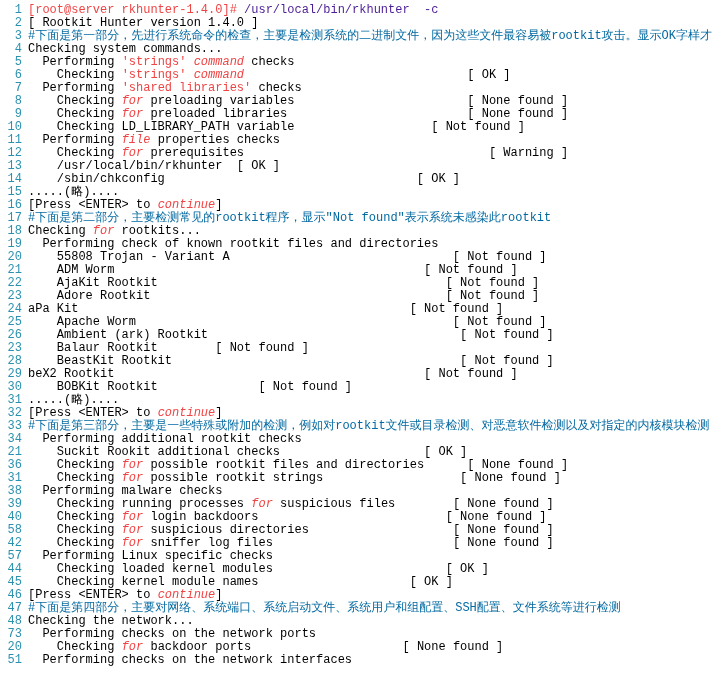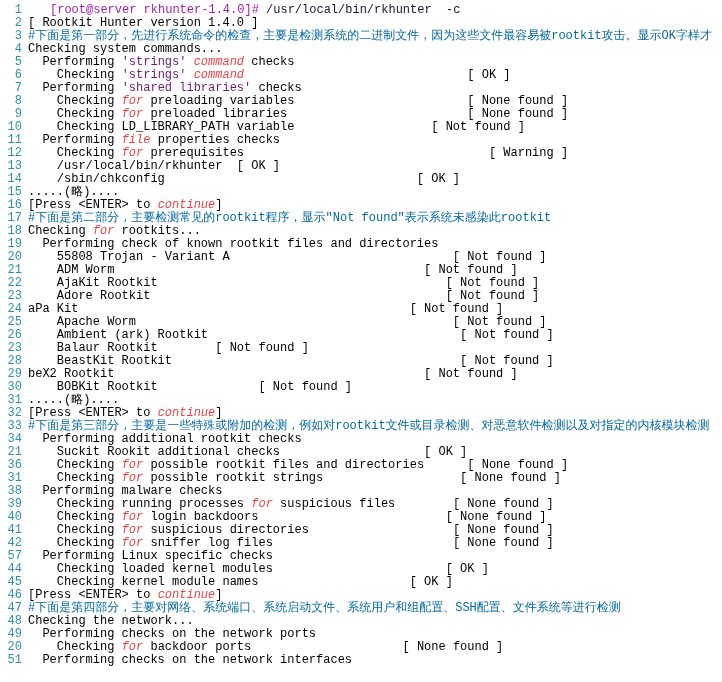--- a/index.html
+++ b/index.html
@@ -1,24 +1,24 @@
 <!DOCTYPE html>
 <html><head>
   <meta charset="utf-8">
   <style>
     * { margin: 0; padding: 0; box-sizing: border-box; }
     body { font-family: Consolas, 'Courier New', monospace; font-size: 12px; background: #fff; display: flex; }
     .gutter { width: 28px; flex-shrink: 0; background: #fff; text-align: right; color: #2b91af; padding: 4px 6px 4px 0; line-height: 13px; user-select: none; }
     .gutter div { height: 13px; }
     .content { flex: 1; padding: 4px 0; line-height: 13px; white-space: pre; overflow: hidden; color: #000; }
     .line { height: 13px; }
-    .str { color: #701a75; }
+    .str { color: #ef4444; }
     .kw { color: #ef4444; font-style: italic; }
-    .prompt { color: #a21caf; margin-left: 22px; }
-    .cmd { color: #0f172a; }
+    .prompt { color: #ef4444; }
+    .cmd { color: #4c1d95; }
     .comment { color: #0369a1; }
   </style>
 </head>
 <body>
 
 <div class="gutter">
     <div>1</div>
     <div>2</div>
     <div>3</div>
     <div>4</div>
@@ -51,25 +51,25 @@
     <div>31</div>
     <div>32</div>
     <div>33</div>
     <div>34</div>
     <div>21</div>
     <div>36</div>
     <div>31</div>
     <div>38</div>
     <div>39</div>
     <div>40</div>
-    <div>41</div>
+    <div>58</div>
     <div>42</div>
     <div>57</div>
     <div>44</div>
     <div>45</div>
     <div>46</div>
     <div>47</div>
     <div>48</div>
-    <div>49</div>
+    <div>73</div>
     <div>20</div>
     <div>51</div>
   </div>
 <div class="content"><div class="line"><span class="prompt">[root@server rkhunter-1.4.0]# </span><span class="cmd">/usr/local/bin/rkhunter  -c</span></div><div class="line"><span>[ Rootkit Hunter version 1.4.0 ]</span></div><div class="line"><span class="comment">#下面是第一部分，先进行系统命令的检查，主要是检测系统的二进制文件，因为这些文件最容易被rootkit攻击。显示OK字样才</span></div><div class="line"><span>Checking system commands...</span></div><div class="line"><span>  Performing </span><span class="str">'strings'</span><span> </span><span class="kw">command</span><span> checks</span></div><div class="line"><span>    Checking </span><span class="str">'strings'</span><span> </span><span class="kw">command</span><span>                               [ OK ]</span></div><div class="line"><span>  Performing </span><span class="str">'shared libraries'</span><span> checks</span></div><div class="line"><span>    Checking </span><span class="kw">for</span><span> preloading variables                        [ None found ]</span></div><div class="line"><span>    Checking </span><span class="kw">for</span><span> preloaded libraries                         [ None found ]</span></div><div class="line"><span>    Checking LD_LIBRARY_PATH variable                   [ Not found ]</span></div><div class="line"><span>  Performing </span><span class="kw">file</span><span> properties checks</span></div><div class="line"><span>    Checking </span><span class="kw">for</span><span> prerequisites                                  [ Warning ]</span></div><div class="line"><span>    /usr/local/bin/rkhunter  [ OK ]</span></div><div class="line"><span>    /sbin/chkconfig                                   [ OK ]</span></div><div class="line"><span>.....(略)....</span></div><div class="line"><span>[Press &lt;ENTER&gt; to </span><span class="kw">continue</span><span>]</span></div><div class="line"><span class="comment">#下面是第二部分，主要检测常见的rootkit程序，显示"Not found"表示系统未感染此rootkit</span></div><div class="line"><span>Checking </span><span class="kw">for</span><span> rootkits...</span></div><div class="line"><span>  Performing check of known rootkit files and directories</span></div><div class="line"><span>    55808 Trojan - Variant A                               [ Not found ]</span></div><div class="line"><span>    ADM Worm                                           [ Not found ]</span></div><div class="line"><span>    AjaKit Rootkit                                        [ Not found ]</span></div><div class="line"><span>    Adore Rootkit                                         [ Not found ]</span></div><div class="line"><span>aPa Kit                                              [ Not found ]</span></div><div class="line"><span>    Apache Worm                                            [ Not found ]</span></div><div class="line"><span>    Ambient (ark) Rootkit                                   [ Not found ]</span></div><div class="line"><span>    Balaur Rootkit        [ Not found ]</span></div><div class="line"><span>    BeastKit Rootkit                                        [ Not found ]</span></div><div class="line"><span>beX2 Rootkit                                           [ Not found ]</span></div><div class="line"><span>    BOBKit Rootkit              [ Not found ]</span></div><div class="line"><span>.....(略)....</span></div><div class="line"><span>[Press &lt;ENTER&gt; to </span><span class="kw">continue</span><span>]</span></div><div class="line"><span class="comment">#下面是第三部分，主要是一些特殊或附加的检测，例如对rootkit文件或目录检测、对恶意软件检测以及对指定的内核模块检测</span></div><div class="line"><span>  Performing additional rootkit checks</span></div><div class="line"><span>    Suckit Rookit additional checks                    [ OK ]</span></div><div class="line"><span>    Checking </span><span class="kw">for</span><span> possible rootkit files and directories      [ None found ]</span></div><div class="line"><span>    Checking </span><span class="kw">for</span><span> possible rootkit strings                   [ None found ]</span></div><div class="line"><span>  Performing malware checks</span></div><div class="line"><span>    Checking running processes </span><span class="kw">for</span><span> suspicious files        [ None found ]</span></div><div class="line"><span>    Checking </span><span class="kw">for</span><span> login backdoors                          [ None found ]</span></div><div class="line"><span>    Checking </span><span class="kw">for</span><span> suspicious directories                    [ None found ]</span></div><div class="line"><span>    Checking </span><span class="kw">for</span><span> sniffer log files                         [ None found ]</span></div><div class="line"><span>  Performing Linux specific checks</span></div><div class="line"><span>    Checking loaded kernel modules                        [ OK ]</span></div><div class="line"><span>    Checking kernel module names                     [ OK ]</span></div><div class="line"><span>[Press &lt;ENTER&gt; to </span><span class="kw">continue</span><span>]</span></div><div class="line"><span class="comment">#下面是第四部分，主要对网络、系统端口、系统启动文件、系统用户和组配置、SSH配置、文件系统等进行检测</span></div><div class="line"><span>Checking the network...</span></div><div class="line"><span>  Performing checks on the network ports</span></div><div class="line"><span>    Checking </span><span class="kw">for</span><span> backdoor ports                     [ None found ]</span></div><div class="line"><span>  Performing checks on the network interfaces</span></div></div>
 
 </body></html>

